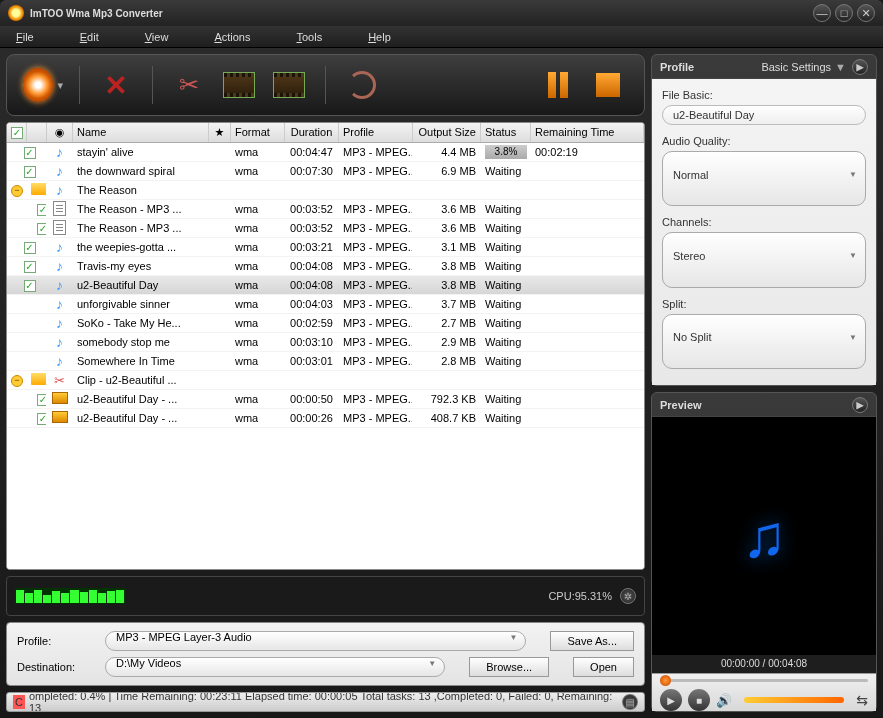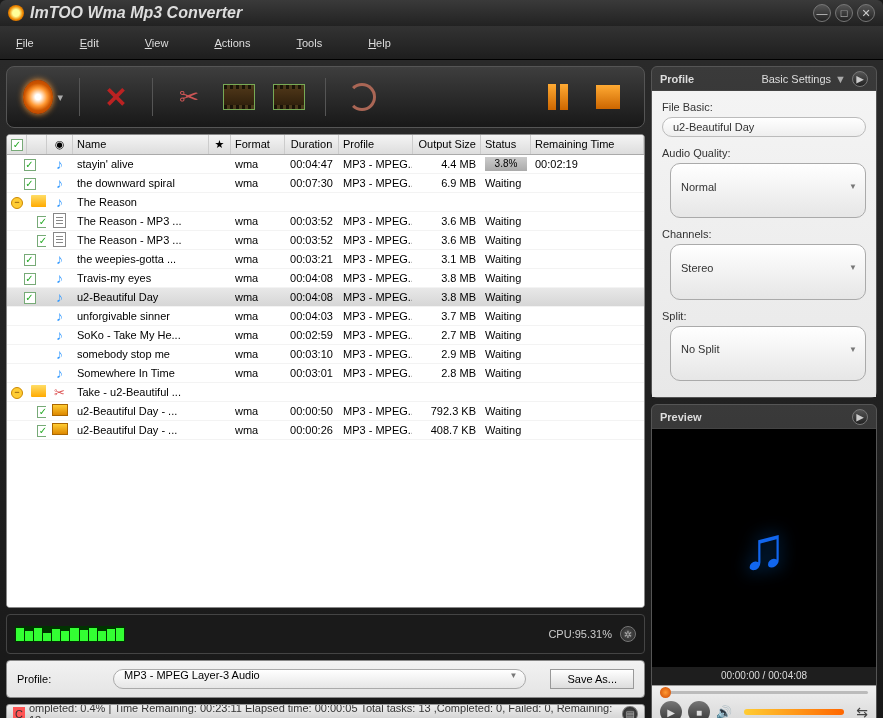--- a/index.html
+++ b/index.html
@@ -1,21 +1,21 @@
 <!DOCTYPE html>
 <html><head>
 <meta charset="utf-8">
 <style>
 * { box-sizing: border-box; margin: 0; padding: 0; font-family: Tahoma, Arial, sans-serif; font-size: 11px; }
 body { background: #1a1a1a; width: 883px; height: 718px; overflow: hidden; }
 .titlebar { height: 26px; background: linear-gradient(#3a3a3a,#222); display: flex; align-items: center; padding: 0 8px; color: #ddd; border-radius: 6px 6px 0 0; }
 .titlebar .logo { width:16px; height:16px; background: radial-gradient(circle,#ff9 30%,#e80 60%,#830); border-radius:50%; margin-right:6px;}
-.titlebar .title { flex:1; font-weight:bold; font-size:16px;font-style:italic;}
+.titlebar .title { flex:1; font-weight:bold; font-size:10px;}
 .titlebar .winbtn { width:18px; height:18px; border-radius:50%; background:linear-gradient(#555,#222); border:1px solid #777; margin-left:4px; display:flex; align-items:center; justify-content:center; color:#ccc; cursor:pointer; font-size:11px; line-height:1;}
-.menubar { height:34px; background:linear-gradient(#333,#1e1e1e); display:flex; align-items:center; padding:0 16px; color:#ddd; border-bottom:1px solid #000;}
+.menubar { height:22px; background:linear-gradient(#333,#1e1e1e); display:flex; align-items:center; padding:0 16px; color:#ddd; border-bottom:1px solid #000;}
 .menubar .mi { margin-right:46px; cursor:pointer; text-decoration:underline; text-decoration-color:transparent;}
 .menubar .mi::first-letter { text-decoration:underline;}
 .body { display:flex; height:calc(718px - 48px); padding:6px; gap:6px; background:linear-gradient(#2a2a2a,#181818);}
 .left { flex:1; display:flex; flex-direction:column; gap:6px;}
 .right { width:226px; display:flex; flex-direction:column; gap:6px;}
 .toolbar { height:62px; background:linear-gradient(#3e3e3e,#181818); border:1px solid #555; border-radius:8px; display:flex; align-items:center; padding:0 16px; gap:10px;}
 .toolbar .sep { width:1px; height:38px; background:#555; margin:0 6px;}
 .tbtn { width:40px; height:40px; display:flex; align-items:center; justify-content:center; cursor:pointer; border-radius:4px;}
 .tbtn.dvd .disc{ width:34px;height:34px;border-radius:50%;background:radial-gradient(circle,#fff 12%,#f93 40%,#c50 60%,#a30);box-shadow:0 0 6px #f93;}
 .tbtn.dvd .arrow{margin-left:4px;color:#aaa;}
@@ -56,21 +56,21 @@
 .clip-ico{color:#d55;font-size:13px;}
 .film-ico{width:16px;height:12px;background:linear-gradient(#fc3,#d80);display:inline-block;border:1px solid #a60;}
 .prog{height:14px;background:linear-gradient(#ccc,#aaa);width:42px;position:relative;color:#000;font-size:10px;text-align:center;line-height:14px;}
 .cpubar{height:40px;background:#1a1a1a;border:1px solid #444;border-radius:4px;display:flex;align-items:center;padding:0 8px;color:#ccc;text-align:center;}
 .cpumeter{width:110px;height:16px;background:#030;margin-right:auto;display:flex;align-items:flex-end;gap:1px;padding:1px;}
 .cpumeter span{flex:1;background:#3f3;}
 .gear{width:16px;height:16px;border-radius:50%;border:1px solid #777;background:radial-gradient(#555,#222);margin-left:8px;cursor:pointer;display:flex;align-items:center;justify-content:center;color:#aaa;font-size:10px;}
 .settings{background:linear-gradient(#f2f2f2,#e4e4e4);border:1px solid #888;border-radius:4px;padding:8px 10px;display:flex;flex-direction:column;gap:6px;}
 .settings .srow{display:flex;align-items:center;gap:24px;}
 .settings label{width:64px;}
-.combo{flex:1;height:20px;background:linear-gradient(#fff,#e6e6e6);border:1px solid #aaa;border-radius:10px;padding:0 22px 8px 10px;position:relative;display:flex;align-items:center;cursor:pointer;margin-left:8px;}
+.combo{flex:1;height:20px;background:linear-gradient(#fff,#e6e6e6);border:1px solid #aaa;border-radius:10px;padding:0 22px 8px 10px;position:relative;display:flex;align-items:center;cursor:pointer;}
 .combo::after{content:"▼";position:absolute;right:8px;color:#777;font-size:8px;}
 .btn{height:20px;padding:0 16px;background:linear-gradient(#fff,#ddd);border:1px solid #999;border-radius:0;cursor:pointer;display:flex;align-items:center;}
 .panel{background:linear-gradient(#3a3a3a,#262626);border:1px solid #555;border-radius:6px;display:flex;flex-direction:column;}
 .panelhdr{height:24px;display:flex;align-items:center;padding:0 8px;color:#ddd;font-weight:bold;border-bottom:1px solid #444;}
 .panelhdr .spacer{flex:1}
 .panelhdr .rbtn{width:16px;height:16px;border-radius:50%;background:linear-gradient(#555,#222);border:1px solid #777;display:flex;align-items:center;justify-content:center;color:#ccc;cursor:pointer;font-size:9px;}
 .profpanel{flex:0 0 332px;}
 .profbody{flex:1;background:linear-gradient(#f4f4f4,#e8e8e8);padding:10px;display:flex;flex-direction:column;gap:4px;color:#333;}
 .profbody .field{height:20px;background:linear-gradient(#fff,#eee);border:1px solid #bbb;border-radius:10px;padding:0 10px;display:flex;align-items:center;margin-bottom:6px;}
 .profbody .combo{margin-bottom:6px;}
@@ -315,21 +315,21 @@
             <div class="c dur">00:03:01</div>
             <div class="c prof">MP3 - MPEG...</div>
             <div class="c size">2.8 MB</div>
             <div class="c stat">Waiting</div>
             <div class="c rem"></div>
           </div>
           <div class="row folder">
             <div class="c chk"><span class="collapse">−</span></div>
             <div class="c exp"><span class="folder-ico"></span></div>
             <div class="c ico"><span class="clip-ico">✂</span></div>
-            <div class="c name">Take - u2-Beautiful ...</div>
+            <div class="c name">Clip - u2-Beautiful ...</div>
             <div class="c star"></div>
             <div class="c fmt"></div>
             <div class="c dur"></div>
             <div class="c prof"></div>
             <div class="c size"></div>
             <div class="c stat"></div>
             <div class="c rem"></div>
           </div>
           <div class="row">
             <div class="c chk" style="width:40px;padding-left:30px"><span class="chkbx on"></span></div>
@@ -382,20 +382,32 @@
     <div class="settings">
       <div class="srow">
         <label>Profile:</label>
         <div class="combo">
             <span>MP3 - MPEG Layer-3 Audio</span>
           </div>
         <div class="btn">
             <span>Save As...</span>
           </div>
       </div>
+      <div class="srow">
+        <label>Destination:</label>
+        <div class="combo">
+            <span>D:\My Videos</span>
+          </div>
+        <div class="btn">
+            <span>Browse...</span>
+          </div>
+        <div class="btn">
+            <span>Open</span>
+          </div>
+      </div>
     </div>
 
     <div class="statusbar">
       <span class="red">C</span>
       <span>ompleted: 0.4% | Time Remaining: 00:23:11 Elapsed time: 00:00:05 Total tasks: 13 ,Completed: 0, Failed: 0, Remaining: 13</span>
       <div style="flex:1"></div>
       <div class="gear">▤</div>
     </div>
   </div>
 

